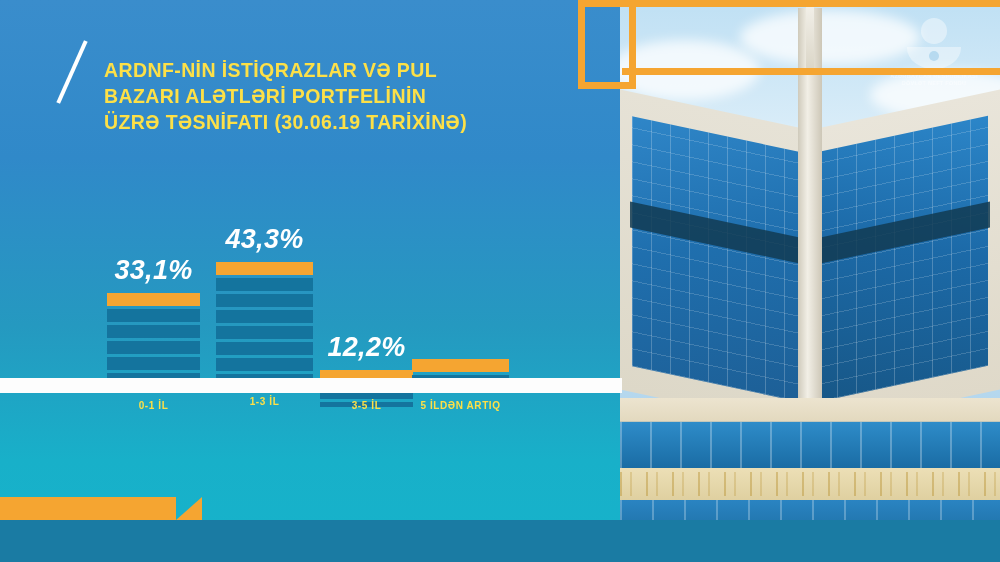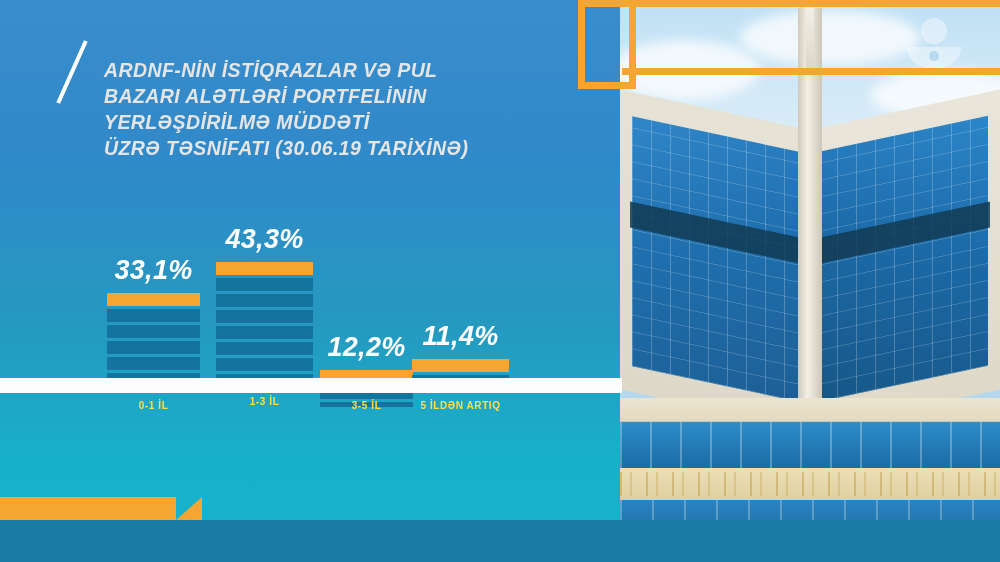--- a/index.html
+++ b/index.html
@@ -135,22 +135,22 @@
     position:absolute;left:622px;top:68px;width:378px;height:7px;background:#f5a531;
   }
 
   
   .slash{
     position:absolute;left:70px;top:38px;width:4px;height:68px;
     background:#ffffff;transform:rotate(24deg);transform-origin:center;
   }
   .title{
     position:absolute;left:104px;top:58px;width:470px;
-    color:#e5e5e5;font-size:19.5px;font-weight:bold;line-height:1.33;
-    letter-spacing:.4px;text-transform:uppercase;font-style:italic;
+    color:#fde047;font-size:19.5px;font-weight:bold;line-height:1.33;
+    letter-spacing:.4px;text-transform:uppercase;
   }
   .title div{white-space:nowrap;}
 
   
   .chart{position:absolute;left:0;top:0;width:622px;height:562px;}
   .baseline{
     position:absolute;left:0;top:378px;width:622px;height:15px;background:#fdfdfd;
   }
   .bar-col{position:absolute;bottom:0;}
   .bar{
@@ -223,21 +223,20 @@
   </div>
 
   <div class="orange-top-strip"></div>
   <div class="bracket"></div>
   <div class="orange-mid-strip"></div>
 
   <div class="slash"></div>
   <div class="title">
     <div>ARDNF-NİN İSTİQRAZLAR VƏ PUL</div>
     <div>BAZARI ALƏTLƏRİ PORTFELİNİN</div>
-    <div>YERLƏŞDİRİLMƏ MÜDDƏTİ</div>
     <div>ÜZRƏ TƏSNİFATI (30.06.19 TARİXİNƏ)</div>
   </div>
 
   <div class="chart">
     <div id="bars">
         <div class="bar-col" style="left: 107px; width: 93px; top: 0px; height: 562px;">
           <div class="bar" style="height: 100px; bottom: 169px;">
             <div class="bar-cap"></div>
           </div>
           <div class="bar-value" style="top: 255px;">33,1%</div>
@@ -251,21 +250,20 @@
         <div class="bar-col" style="left: 320px; width: 93px; top: 14px; height: 562px;">
           <div class="bar" style="height: 37px; bottom: 169px;">
             <div class="bar-cap"></div>
           </div>
           <div class="bar-value" style="top: 318px;">12,2%</div>
         </div>
         <div class="bar-col" style="left: 412px; width: 97px; top: 0px; height: 562px;">
           <div class="bar" style="height: 34px; bottom: 169px;">
             <div class="bar-cap"></div>
           </div>
-          <div class="bar-value" style="top: 321px;">11,4%</div>
         </div>
       </div>
     <div class="baseline"></div>
     <div id="labels">
         <div class="bar-label" style="left: 153.5px; top: 400px;">0-1 İL</div>
         <div class="bar-label" style="left: 264.5px; top: 396px;">1-3 İL</div>
         <div class="bar-label" style="left: 366.5px; top: 400px;">3-5 İL</div>
         <div class="bar-label" style="left: 460.5px; top: 400px;">5 İLDƏN ARTIQ</div>
       </div>
   </div>

